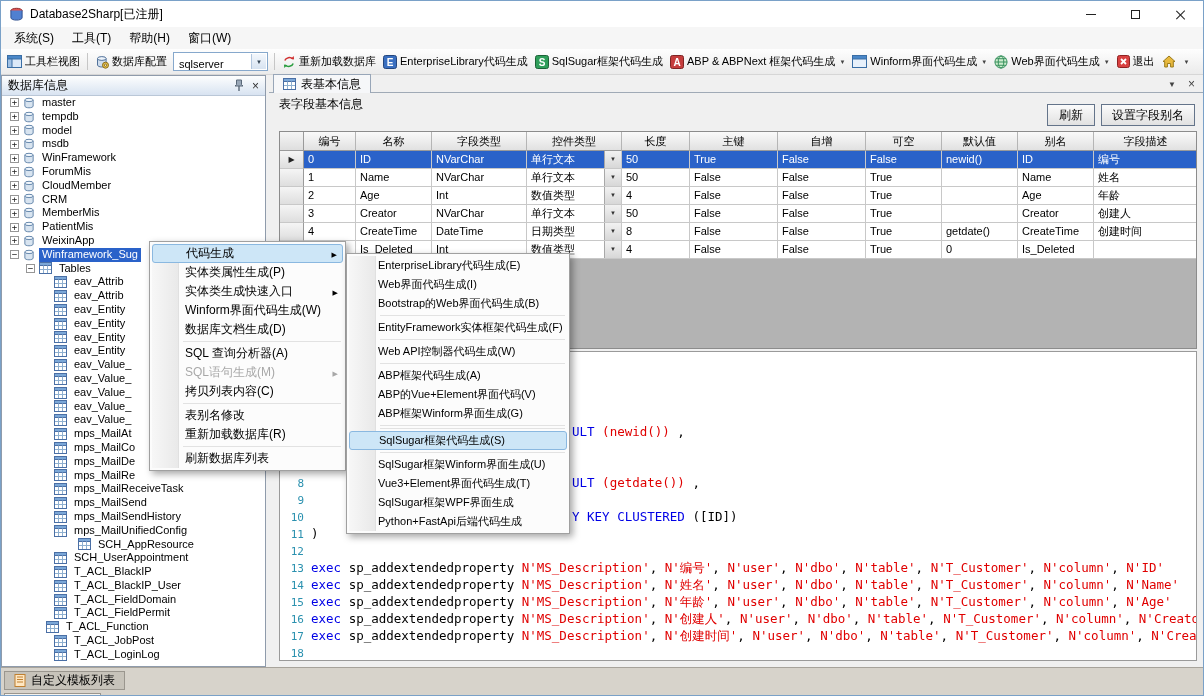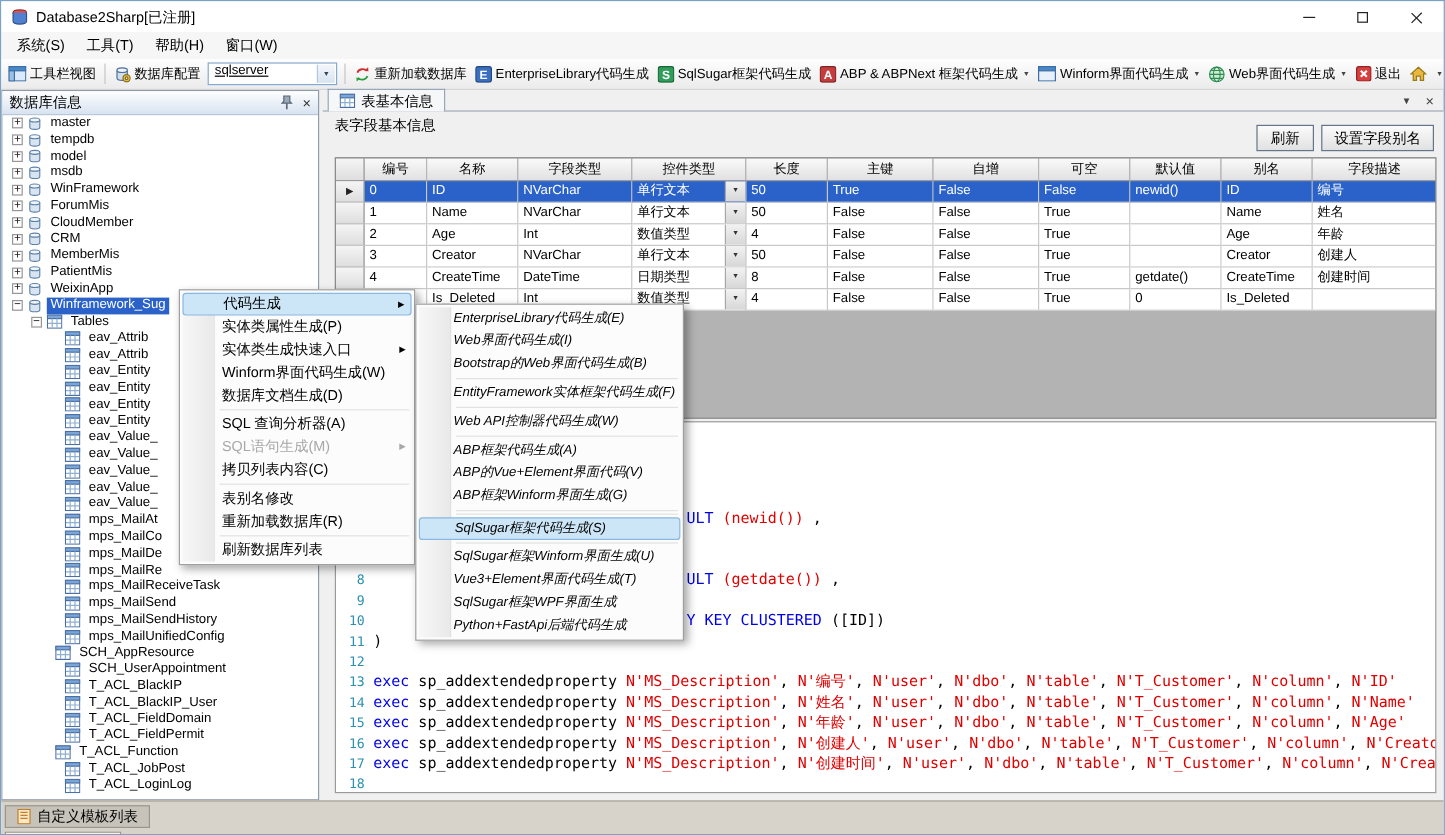--- a/index.html
+++ b/index.html
@@ -28,22 +28,22 @@
 
   
   .toolbar { position:absolute; left:0; top:48px; width:100%; height:26px;
              background:linear-gradient(#fefefe,#ebebeb); border-bottom:1px solid #d6d6d6;
              display:flex; align-items:center; padding:0 3px; gap:1px; font-size:11px;
              white-space:nowrap; overflow:hidden; }
   .tb-item { display:flex; align-items:center; gap:3px; padding:2px 3px; border-radius:2px; }
   .tb-sep { width:1px; height:17px; background:#c6c6c6; margin:0 3px; flex:none; }
   .icn { display:inline-flex; align-items:center; }
   .dd { font-size:6px; color:#444; margin-left:1px; }
-  .tb-combo { display:flex; align-items:flex-start; width:108px; height:19px; background:#fff;
-              border:1px solid #86a8cc; padding-left:5px; position:relative; margin:0 2px; flex:none;text-decoration:underline; }
+  .tb-combo { display:flex; align-items:flex-end; width:95px; height:19px; background:#fff;
+              border:1px solid #86a8cc; padding-left:5px; position:relative; margin:0 2px; flex:none; }
   .combo-arrow { position:absolute; right:1px; top:1px; bottom:1px; width:15px;
                  background:linear-gradient(#f3f7fc,#d7e3f1); border-left:1px solid #b2c6de;
                  display:flex; align-items:center; justify-content:center; font-size:6px; color:#345; }
 
   
   .left-panel { position:absolute; left:0; top:74px; width:265px; height:592px; background:#fff;
                 border:1px solid #8f9bab; }
   .panel-header { height:20px; background:linear-gradient(#fdfefe,#d8e3f1);
                   border-bottom:1px solid #bac7d7; display:flex; align-items:center; padding:0 6px; gap:8px; }
   .panel-title { flex:1; font-size:12px; }
@@ -111,21 +111,21 @@
 
   
   .menu { position:absolute; background:#fcfcfc; border:1px solid #a0a0a0; padding:2px;
           box-shadow:3px 3px 7px rgba(0,0,0,.35); z-index:50; }
   .menu::before { content:""; position:absolute; left:2px; top:2px; bottom:2px; width:26px;
                   background:linear-gradient(to right,#f7f7f7,#e9e9e9); border-right:1px solid #e0e0e0; }
   #cmenu { left:148px; top:240px; width:197px; }
   #smenu { left:345px; top:252px; width:224px; font-size:11px; }
   .m-item { position:relative; height:19px; line-height:19px; padding:0 16px 0 33px;
             white-space:nowrap; overflow:hidden; }
-  #smenu .m-item { padding-left:29px;font-style:italic; }
+  #smenu .m-item { padding-left:29px; }
   .m-item.hl { background:#cde6f7; border:1px solid #8ab8e0; border-radius:3px; line-height:17px; }
   .m-item.disabled { color:#a8a8a8; }
   .m-arrow { position:absolute; right:5px; top:50%; transform:translateY(-50%); font-size:7px; }
   .m-sep { height:1px; background:#e2e2e2; margin:2px 2px 2px 31px; }
 </style>
 </head>
 <body>
 
 <div id="window">
 
@@ -635,21 +635,21 @@
             <svg width="13" height="12">
               <rect x="0.5" y="0.5" width="12" height="11" fill="#fff" stroke="#4a6fa5"></rect>
               <rect x="0.5" y="0.5" width="12" height="3" fill="#7ba7d7" stroke="#4a6fa5"></rect>
               <line x1="4.5" y1="3.5" x2="4.5" y2="11" stroke="#8fb0d0"></line>
               <line x1="8.5" y1="3.5" x2="8.5" y2="11" stroke="#8fb0d0"></line>
               <line x1="1" y1="7.5" x2="12" y2="7.5" stroke="#8fb0d0"></line>
             </svg>
           </span>
           <span class="tree-label">mps_MailUnifiedConfig</span>
         </div>
-        <div class="tree-row" style="padding-left:44px">
+        <div class="tree-row" style="padding-left:76px">
           <span class="icn">
             <svg width="13" height="12">
               <rect x="0.5" y="0.5" width="12" height="11" fill="#fff" stroke="#4a6fa5"></rect>
               <rect x="0.5" y="0.5" width="12" height="3" fill="#7ba7d7" stroke="#4a6fa5"></rect>
               <line x1="4.5" y1="3.5" x2="4.5" y2="11" stroke="#8fb0d0"></line>
               <line x1="8.5" y1="3.5" x2="8.5" y2="11" stroke="#8fb0d0"></line>
               <line x1="1" y1="7.5" x2="12" y2="7.5" stroke="#8fb0d0"></line>
             </svg>
           </span>
           <span class="tree-label">SCH_AppResource</span>

